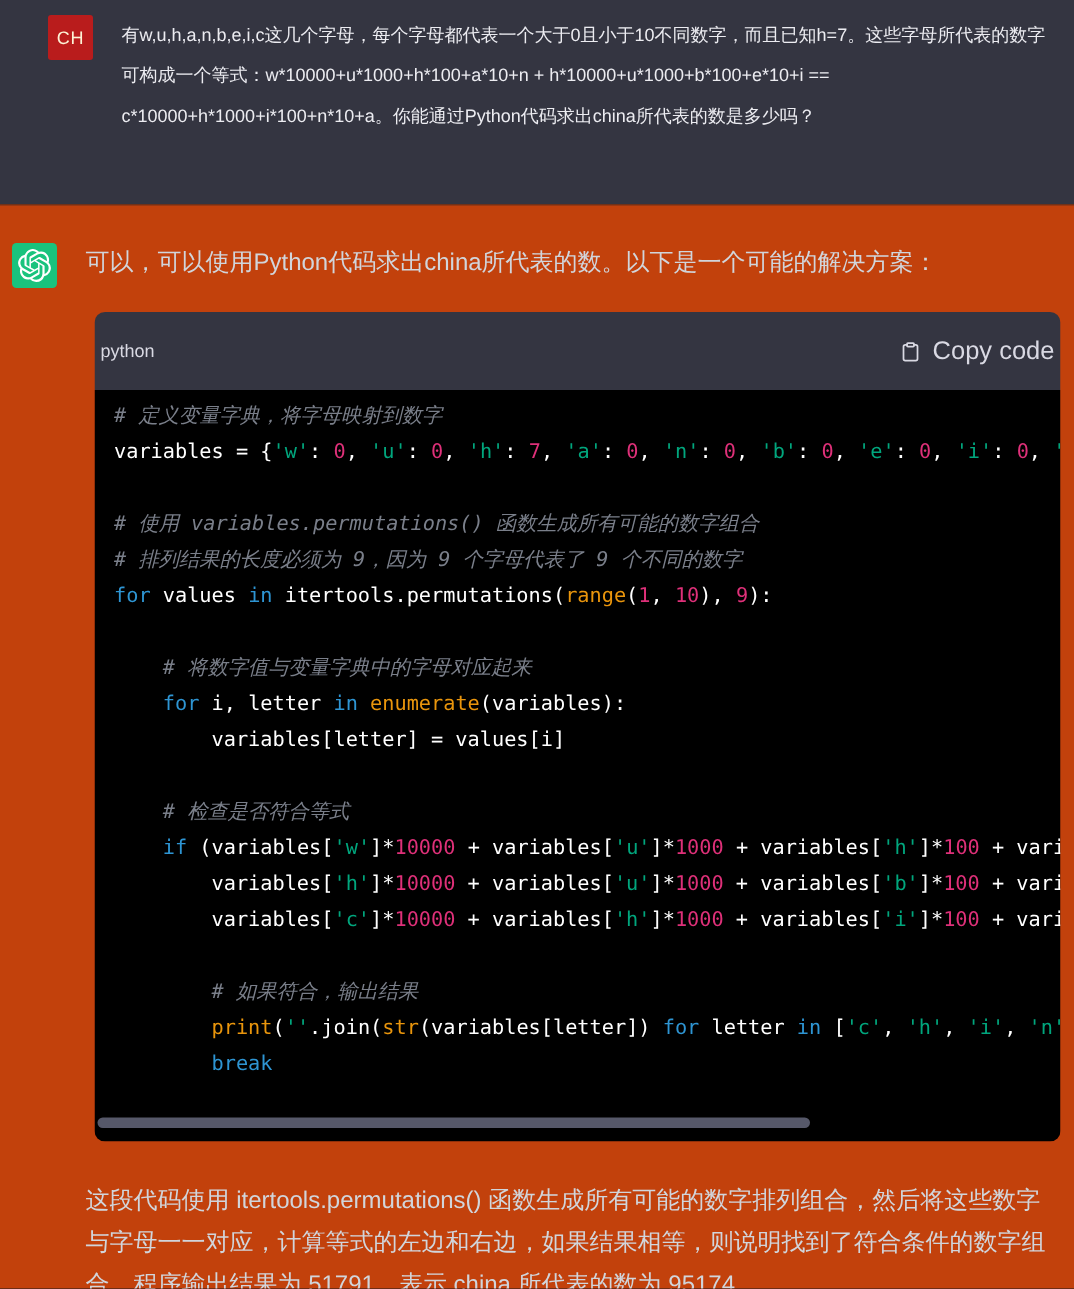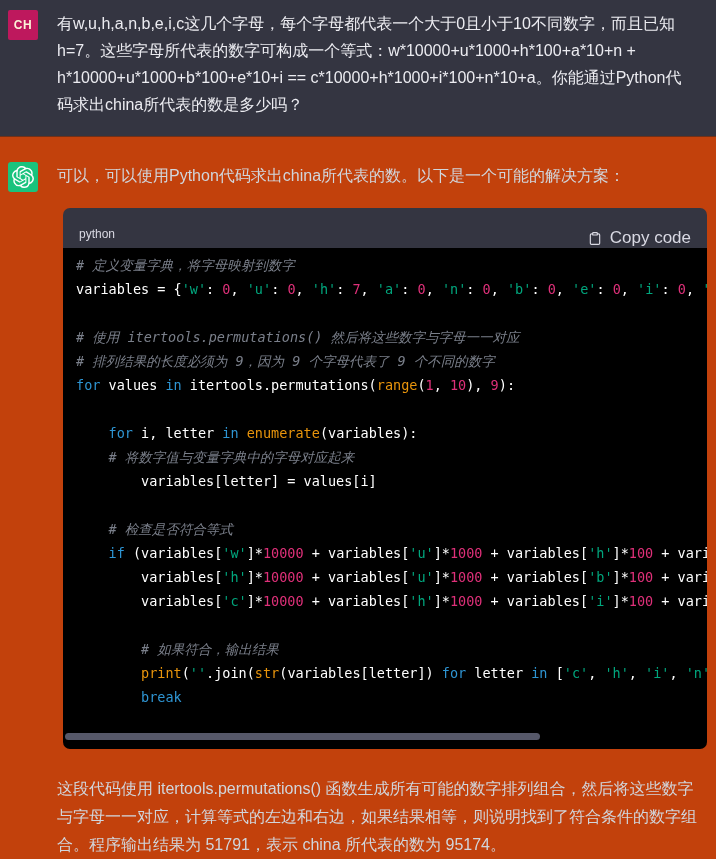--- a/index.html
+++ b/index.html
@@ -20,49 +20,49 @@
     padding:25px 19px 5px 8px;
     border-top:1px solid rgba(32,33,35,.5);
   }
   .avatar {
     width:30px; height:30px; flex:0 0 30px;
     margin-right:19px;
     display:flex; align-items:center; justify-content:center;
     border-radius:2px;
   }
   .avatar.user-avatar {
-    background:#be185d;
+    background:#b91c1c;
     color:#fdf3d7;
-    font-size:12px; font-weight:bold; letter-spacing:.5px;
+    font-size:12px; font-weight:normal; letter-spacing:.5px;margin-left:24px;
   }
   .avatar.bot-avatar { background:#19c37d; border-radius:3px; }
   .avatar.bot-avatar svg { width:22px; height:22px; }
 
   .msg-content { width:640px; }
   .message.user .msg-content {
-    color:#ececf1; font-size:16px; line-height:27px;
+    color:#ececf1; font-size:12px; line-height:27px;
   }
   .message.assistant .msg-content {
     color:#d1d5db; font-size:16px; line-height:27px;
   }
   .assistant-text { margin:0; }
   .explanation { margin-top:26px; line-height:28px; }
 
   .codeblock {
     width:644px;
     margin:19px 0 0 6px;
     border-radius:7px;
     overflow:hidden;
     font-family:"DejaVu Sans Mono","Liberation Mono",monospace;
   }
   .code-header {
-    height:40px;
+    height:52px;
     background:#343541;
-    display:flex; align-items:flex-end; justify-content:space-between;
-    padding:0 16px;
+    display:flex; align-items:center; justify-content:space-between;
+    padding:0 4px;
     color:#d9d9e3;
     font-size:12px;
     font-family:"Liberation Sans","DejaVu Sans",sans-serif;
   }
   .copy-btn {
     display:flex; align-items:center; gap:8px;
     background:none; border:none; cursor:pointer;
     color:#d9d9e3; font-size:17px;
     font-family:inherit;
   }
@@ -123,26 +123,26 @@
               <rect x="8" y="2" width="8" height="4" rx="1" ry="1"></rect>
             </svg>
             <span>Copy code</span>
           </button>
         </div>
 
         <div class="code-body" id="code-body">
           <div class="code-line"><span class="tok-c"># 定义变量字典，将字母映射到数字</span></div>
             <div class="code-line"><span class="tok-p">variables = {</span><span class="tok-s">'w'</span><span class="tok-p">: </span><span class="tok-n">0</span><span class="tok-p">, </span><span class="tok-s">'u'</span><span class="tok-p">: </span><span class="tok-n">0</span><span class="tok-p">, </span><span class="tok-s">'h'</span><span class="tok-p">: </span><span class="tok-n">7</span><span class="tok-p">, </span><span class="tok-s">'a'</span><span class="tok-p">: </span><span class="tok-n">0</span><span class="tok-p">, </span><span class="tok-s">'n'</span><span class="tok-p">: </span><span class="tok-n">0</span><span class="tok-p">, </span><span class="tok-s">'b'</span><span class="tok-p">: </span><span class="tok-n">0</span><span class="tok-p">, </span><span class="tok-s">'e'</span><span class="tok-p">: </span><span class="tok-n">0</span><span class="tok-p">, </span><span class="tok-s">'i'</span><span class="tok-p">: </span><span class="tok-n">0</span><span class="tok-p">, </span><span class="tok-s">'c'</span></div>
             <div class="code-line"> </div>
-            <div class="code-line"><span class="tok-c"># 使用 itertools.permutations() 然后将这些数字与字母一一对应</span></div>
+            <div class="code-line"><span class="tok-c"># 使用 variables.permutations() 函数生成所有可能的数字组合</span></div>
             <div class="code-line"><span class="tok-c"># 排列结果的长度必须为 9，因为 9 个字母代表了 9 个不同的数字</span></div>
             <div class="code-line"><span class="tok-k">for</span><span class="tok-p"> values </span><span class="tok-k">in</span><span class="tok-p"> itertools.permutations(</span><span class="tok-b">range</span><span class="tok-p">(</span><span class="tok-n">1</span><span class="tok-p">, </span><span class="tok-n">10</span><span class="tok-p">), </span><span class="tok-n">9</span><span class="tok-p">):</span></div>
             <div class="code-line"> </div>
+            <div class="code-line"><span class="tok-c">    # 将数字值与变量字典中的字母对应起来</span></div>
             <div class="code-line"><span class="tok-p">    </span><span class="tok-k">for</span><span class="tok-p"> i, letter </span><span class="tok-k">in</span><span class="tok-p"> </span><span class="tok-b">enumerate</span><span class="tok-p">(variables):</span></div>
-            <div class="code-line"><span class="tok-c">    # 将数字值与变量字典中的字母对应起来</span></div>
             <div class="code-line"><span class="tok-p">        variables[letter] = values[i]</span></div>
             <div class="code-line"> </div>
             <div class="code-line"><span class="tok-c">    # 检查是否符合等式</span></div>
             <div class="code-line"><span class="tok-p">    </span><span class="tok-k">if</span><span class="tok-p"> (variables[</span><span class="tok-s">'w'</span><span class="tok-p">]*</span><span class="tok-n">10000</span><span class="tok-p"> + variables[</span><span class="tok-s">'u'</span><span class="tok-p">]*</span><span class="tok-n">1000</span><span class="tok-p"> + variables[</span><span class="tok-s">'h'</span><span class="tok-p">]*</span><span class="tok-n">100</span><span class="tok-p"> + variables</span></div>
             <div class="code-line"><span class="tok-p">        variables[</span><span class="tok-s">'h'</span><span class="tok-p">]*</span><span class="tok-n">10000</span><span class="tok-p"> + variables[</span><span class="tok-s">'u'</span><span class="tok-p">]*</span><span class="tok-n">1000</span><span class="tok-p"> + variables[</span><span class="tok-s">'b'</span><span class="tok-p">]*</span><span class="tok-n">100</span><span class="tok-p"> + variables</span></div>
             <div class="code-line"><span class="tok-p">        variables[</span><span class="tok-s">'c'</span><span class="tok-p">]*</span><span class="tok-n">10000</span><span class="tok-p"> + variables[</span><span class="tok-s">'h'</span><span class="tok-p">]*</span><span class="tok-n">1000</span><span class="tok-p"> + variables[</span><span class="tok-s">'i'</span><span class="tok-p">]*</span><span class="tok-n">100</span><span class="tok-p"> + variables</span></div>
             <div class="code-line"> </div>
             <div class="code-line"><span class="tok-c">        # 如果符合，输出结果</span></div>
             <div class="code-line"><span class="tok-p">        </span><span class="tok-b">print</span><span class="tok-p">(</span><span class="tok-s">''</span><span class="tok-p">.join(</span><span class="tok-b">str</span><span class="tok-p">(variables[letter]) </span><span class="tok-k">for</span><span class="tok-p"> letter </span><span class="tok-k">in</span><span class="tok-p"> [</span><span class="tok-s">'c'</span><span class="tok-p">, </span><span class="tok-s">'h'</span><span class="tok-p">, </span><span class="tok-s">'i'</span><span class="tok-p">, </span><span class="tok-s">'n'</span></div>
             <div class="code-line"><span class="tok-p">        </span><span class="tok-k">break</span></div>

